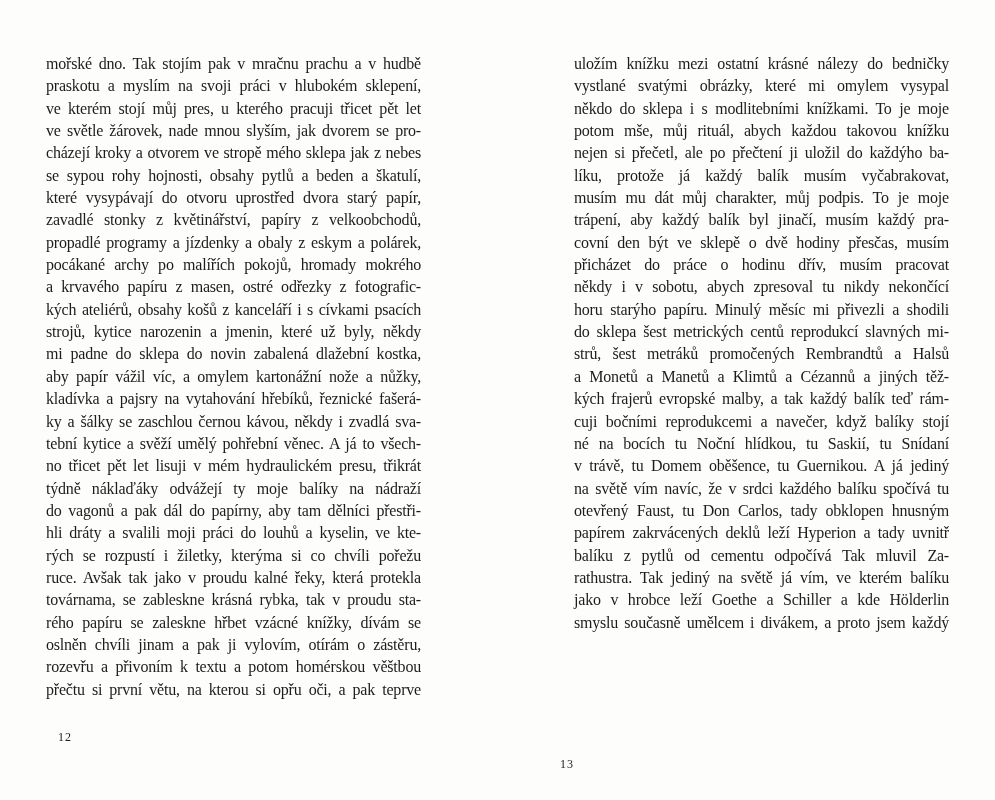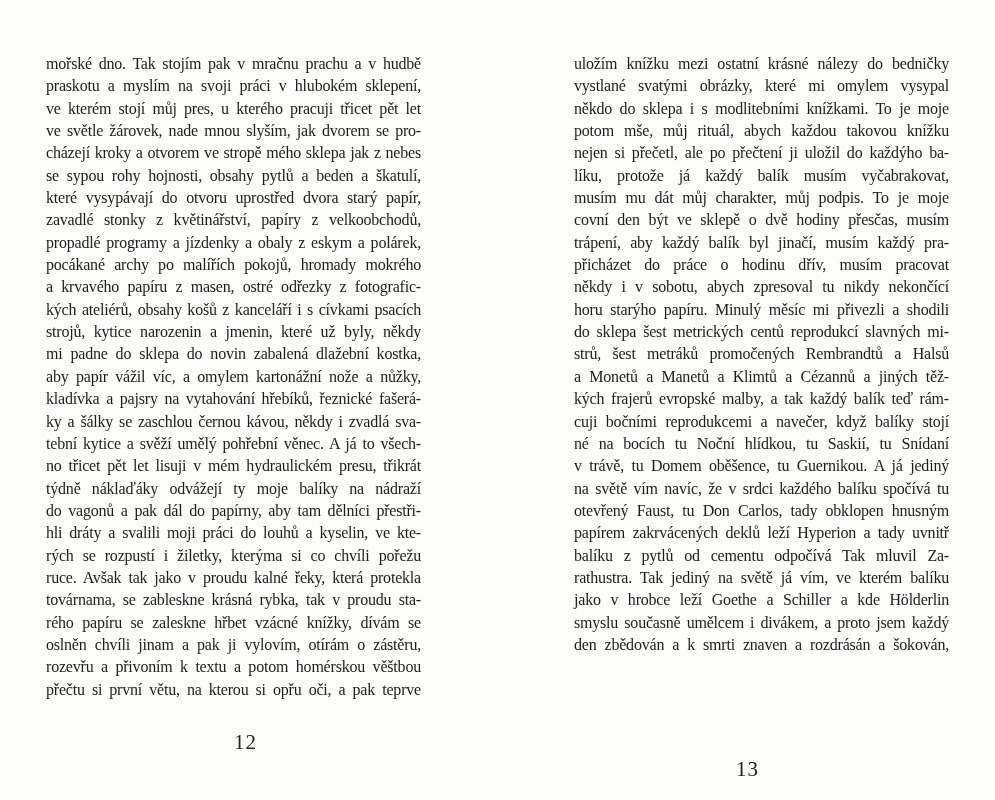--- a/index.html
+++ b/index.html
@@ -44,22 +44,22 @@
     text-align-last: justify;
     white-space: normal;
     height: 22.35px;
     overflow: visible;
   }
 
   .folio {
     position: absolute;
     top: 730px;
     width: 375px;
-    text-align: center;
-    font-size: 21px;
+    text-align: left;
+    font-size: 12px;
     letter-spacing: 1px;
     font-variant-numeric: oldstyle-nums;
     color: #222220;
   }
   .page-left  .folio { left: 58px; }
   .page-right .folio { left: 63px; margin-top: 27px; }
 </style>
 </head>
 <body>
 
@@ -102,37 +102,36 @@
 
   <div class="page page-right">
     <div class="text-block">
         <div class="line">uložím knížku mezi ostatní krásné nálezy do bedničky</div>
         <div class="line">vystlané svatými obrázky, které mi omylem vysypal</div>
         <div class="line">někdo do sklepa i s modlitebními knížkami. To je moje</div>
         <div class="line">potom mše, můj rituál, abych každou takovou knížku</div>
         <div class="line">nejen si přečetl, ale po přečtení ji uložil do každýho ba-</div>
         <div class="line">líku, protože já každý balík musím vyčabrakovat,</div>
         <div class="line">musím mu dát můj charakter, můj podpis. To je moje</div>
+        <div class="line">trápení, aby každý balík byl jinačí, musím každý pra-</div>
         <div class="line">covní den být ve sklepě o dvě hodiny přesčas, musím</div>
-        <div class="line">trápení, aby každý balík byl jinačí, musím každý pra-</div>
         <div class="line">přicházet do práce o hodinu dřív, musím pracovat</div>
         <div class="line">někdy i v sobotu, abych zpresoval tu nikdy nekončící</div>
         <div class="line">horu starýho papíru. Minulý měsíc mi přivezli a shodili</div>
         <div class="line">do sklepa šest metrických centů reprodukcí slavných mi-</div>
         <div class="line">strů, šest metráků promočených Rembrandtů a Halsů</div>
         <div class="line">a Monetů a Manetů a Klimtů a Cézannů a jiných těž-</div>
         <div class="line">kých frajerů evropské malby, a tak každý balík teď rám-</div>
         <div class="line">cuji bočními reprodukcemi a navečer, když balíky stojí</div>
         <div class="line">né na bocích tu Noční hlídkou, tu Saskií, tu Snídaní</div>
         <div class="line">v trávě, tu Domem oběšence, tu Guernikou. A já jediný</div>
         <div class="line">na světě vím navíc, že v srdci každého balíku spočívá tu</div>
         <div class="line">otevřený Faust, tu Don Carlos, tady obklopen hnusným</div>
         <div class="line">papírem zakrvácených deklů leží Hyperion a tady uvnitř</div>
         <div class="line">balíku z pytlů od cementu odpočívá Tak mluvil Za-</div>
         <div class="line">rathustra. Tak jediný na světě já vím, ve kterém balíku</div>
         <div class="line">jako v hrobce leží Goethe a Schiller a kde Hölderlin</div>
         <div class="line">smyslu současně umělcem i divákem, a proto jsem každý</div>
-        <div class="line">den zbědován a k smrti znaven a rozdrásán a šokován,</div>
       </div>
     <div class="folio">13</div>
   </div>
 
 </div>
 
 </body></html>

